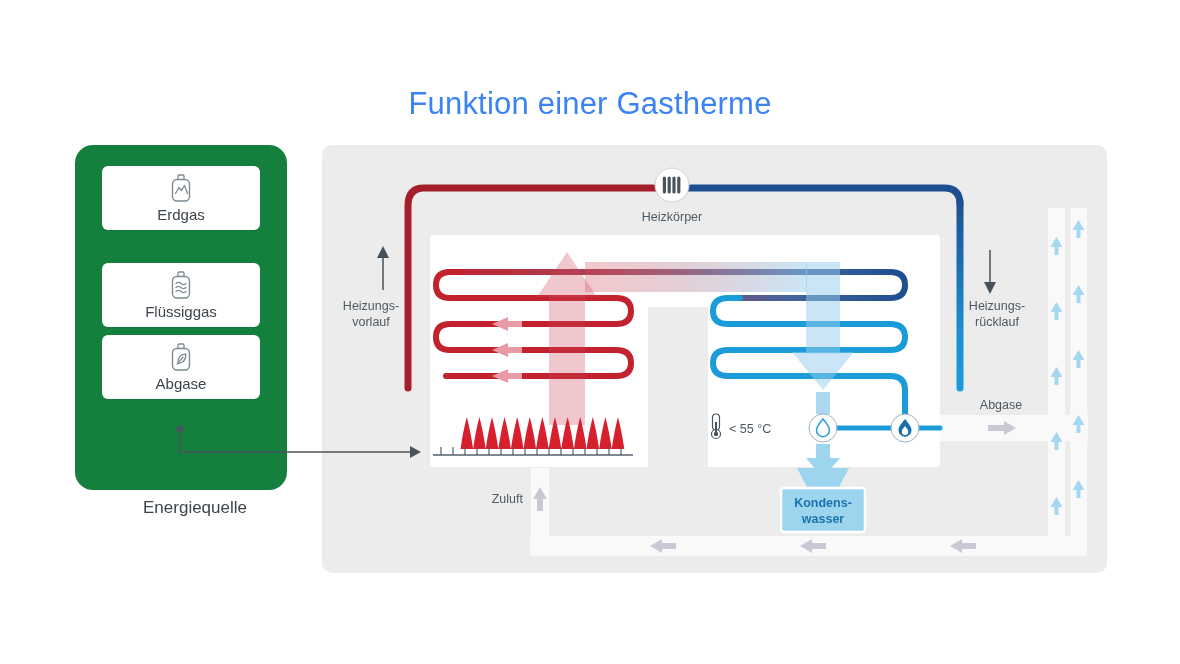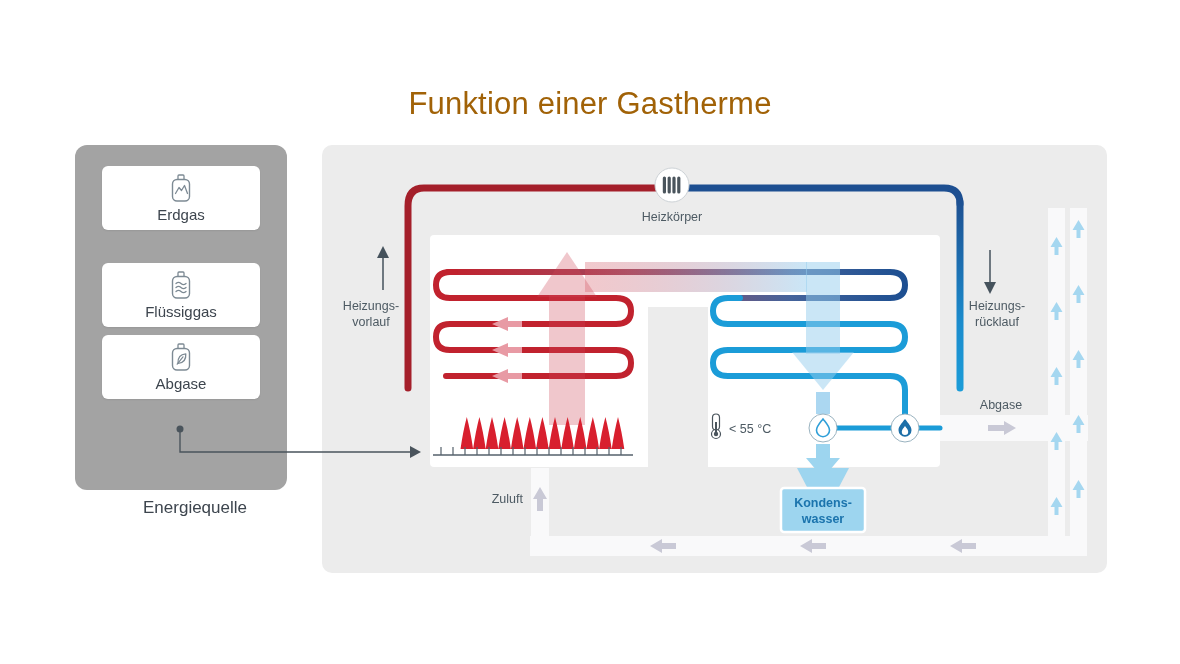--- a/index.html
+++ b/index.html
@@ -2,25 +2,25 @@
 <html><head>
 <meta charset="utf-8">
 <style>
   html,body{margin:0;padding:0;}
   body{
     width:1180px;height:664px;position:relative;overflow:hidden;
     background:#ffffff;font-family:"Liberation Sans",sans-serif;
   }
   .title{
     position:absolute;top:86px;left:0;width:100%;text-align:center;
-    font-size:31px;font-weight:500;color:#a16207;letter-spacing:.2px;margin:0;
+    font-size:31px;font-weight:500;color:#3b82f6;letter-spacing:.2px;margin:0;
   }
   .energy-panel{
     position:absolute;left:75px;top:145px;width:212px;height:345px;
-    background:#a3a3a3;border-radius:12px;
+    background:#15803d;border-radius:18px;
   }
   .energy-card{
     position:absolute;left:27px;width:158px;height:64px;background:#ffffff;
     border-radius:6px;box-shadow:0 1px 2px rgba(0,0,0,.07);
     display:flex;flex-direction:column;align-items:center;justify-content:center;gap:3px;
   }
   .card-1{top:21px}.card-2{top:118px}.card-3{top:190px}
   .energy-label{font-size:15px;color:#3d454e;}
   .energy-caption{
     position:absolute;left:89px;top:498px;width:212px;text-align:center;

